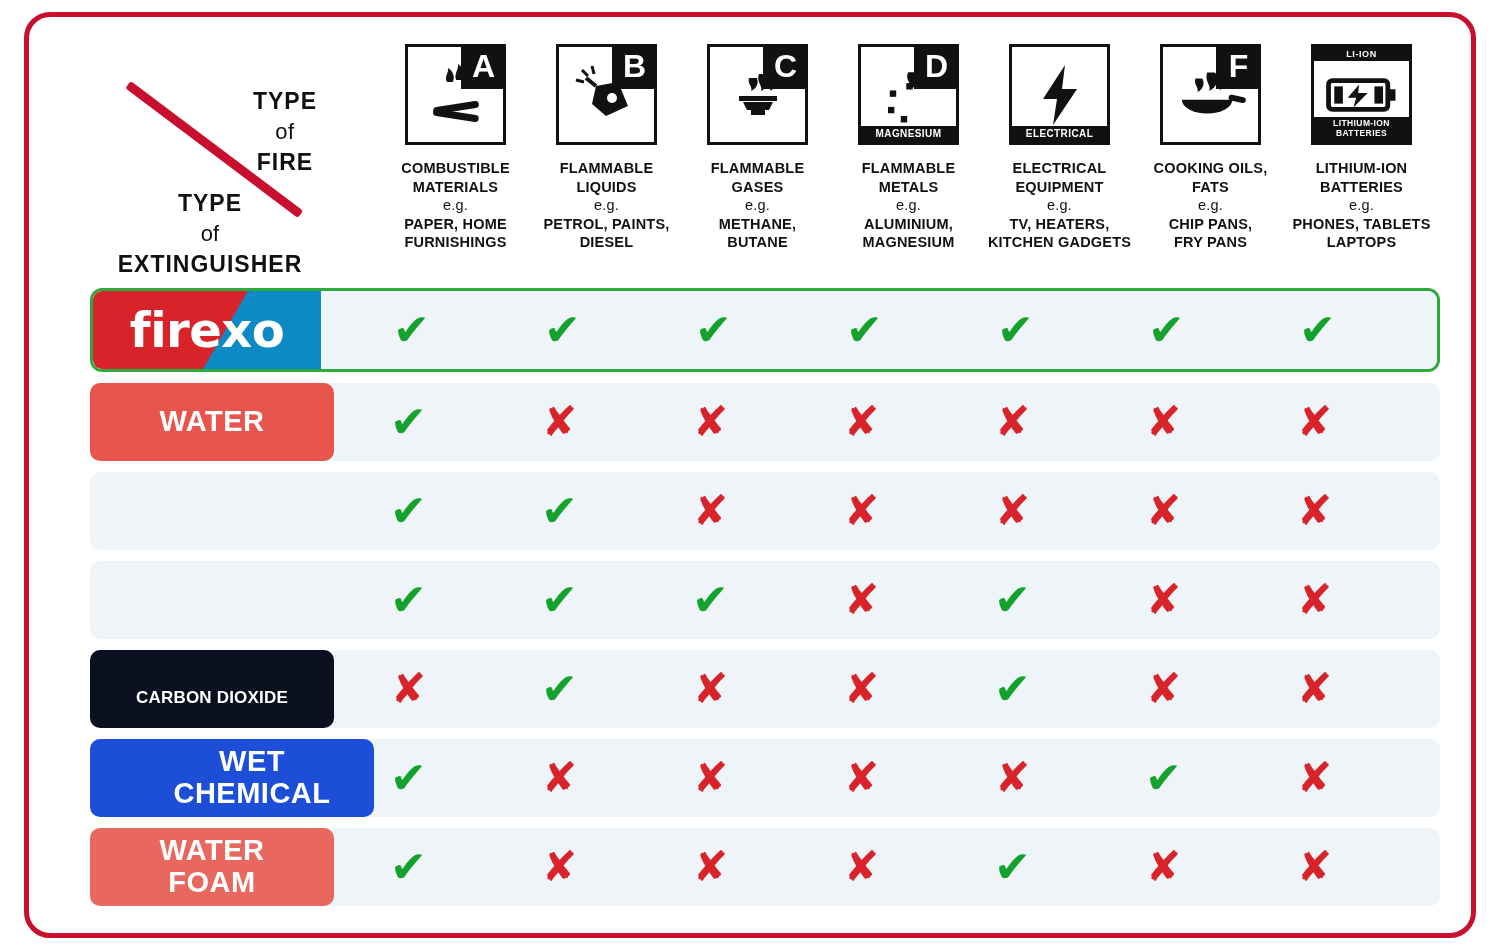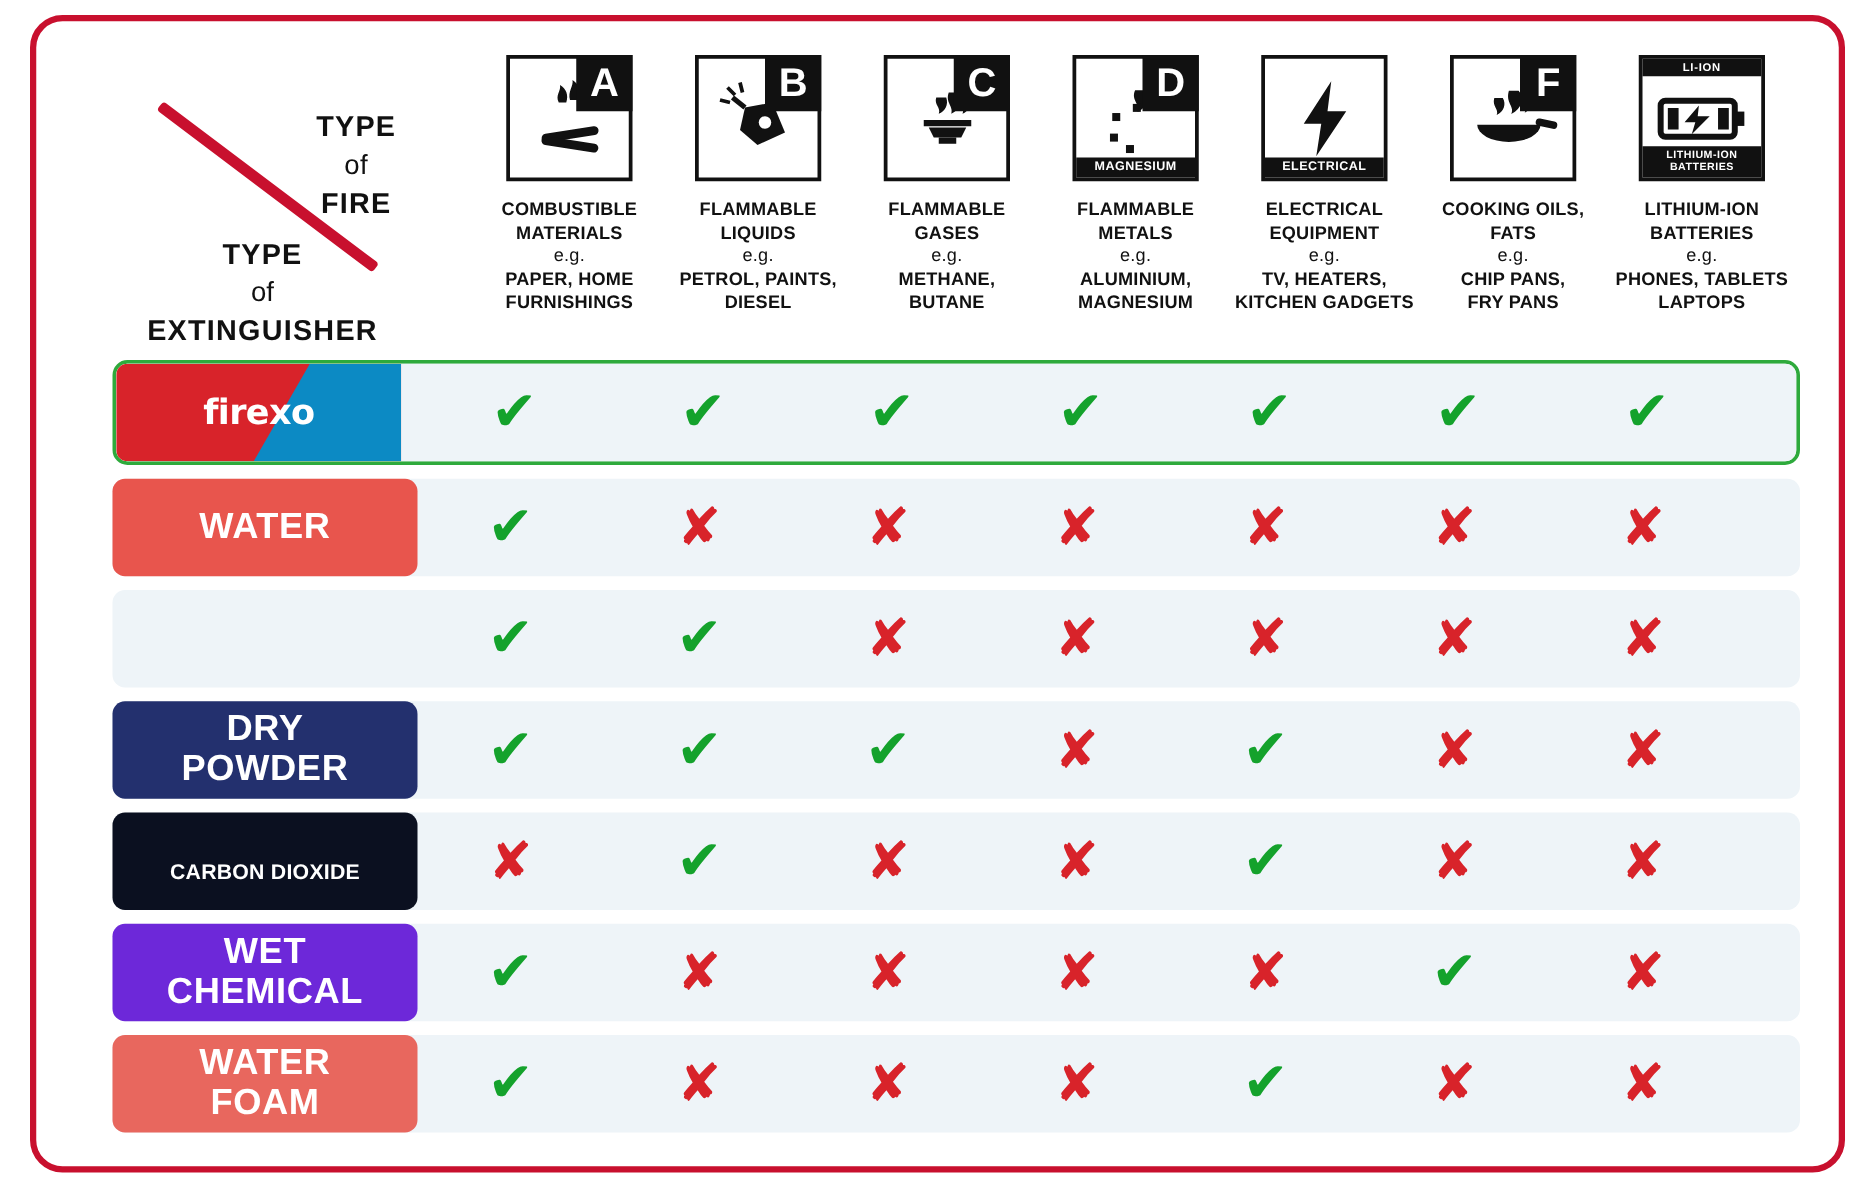--- a/index.html
+++ b/index.html
@@ -255,21 +255,21 @@
   .firexo-logo .word {
     position: absolute;
     left: 0;
     right: 0;
     top: 0;
     bottom: 0;
     display: flex;
     align-items: center;
     justify-content: center;
     color: #fff;
-    font-size: 28px;
+    font-size: 48px;
     font-weight: bold;
     letter-spacing: -0.5px;
     font-family: "DejaVu Sans", sans-serif;
   }
   .namecell .sub {
     display: block;
     font-size: 17px;
     font-weight: bold;
     letter-spacing: 0.2px;
     margin-top: 18px;
@@ -562,26 +562,20 @@
             <div class="cell" style="left: 770px;">
               <span class="mark no">✘</span>
             </div>
             <div class="cell" style="left: 921px;">
               <span class="mark no">✘</span>
             </div>
           </div>
         </div>
         <div class="row">
           <div class="stripe"></div>
-          <div class="namecell" style="background: rgb(35, 48, 110); color: rgb(255, 255, 255);">
-            <div>
-              <div>DRY</div>
-              <div>POWDER</div>
-            </div>
-          </div>
           <div class="cells">
             <div class="cell" style="left: 15px;">
               <span class="mark yes">✔</span>
             </div>
             <div class="cell" style="left: 166px;">
               <span class="mark yes">✔</span>
             </div>
             <div class="cell" style="left: 317px;">
               <span class="mark yes">✔</span>
             </div>
@@ -625,21 +619,21 @@
             <div class="cell" style="left: 770px;">
               <span class="mark no">✘</span>
             </div>
             <div class="cell" style="left: 921px;">
               <span class="mark no">✘</span>
             </div>
           </div>
         </div>
         <div class="row">
           <div class="stripe"></div>
-          <div class="namecell" style="background: #6d28d9; color: rgb(255, 255, 255);">
+          <div class="namecell" style="background: #1d4ed8; color: rgb(255, 255, 255); padding-left: 40px;">
             <div>
               <div>WET</div>
               <div>CHEMICAL</div>
             </div>
           </div>
           <div class="cells">
             <div class="cell" style="left: 15px;">
               <span class="mark yes">✔</span>
             </div>
             <div class="cell" style="left: 166px;">

